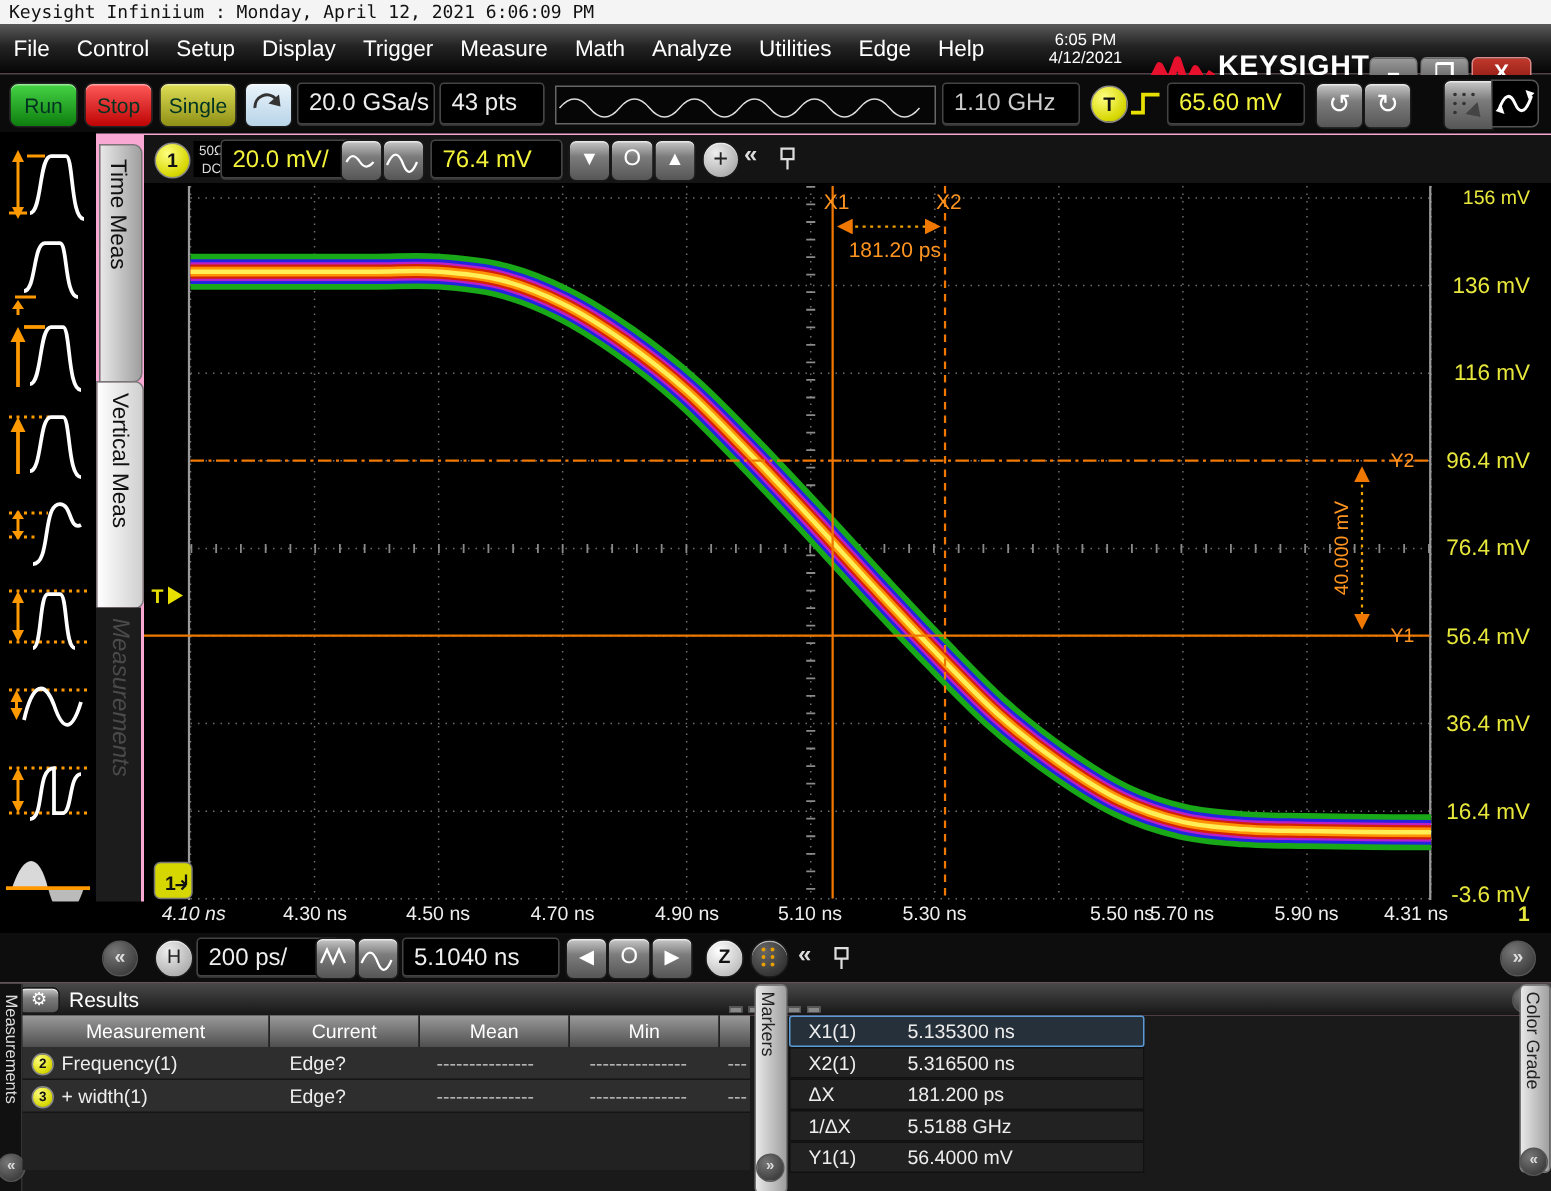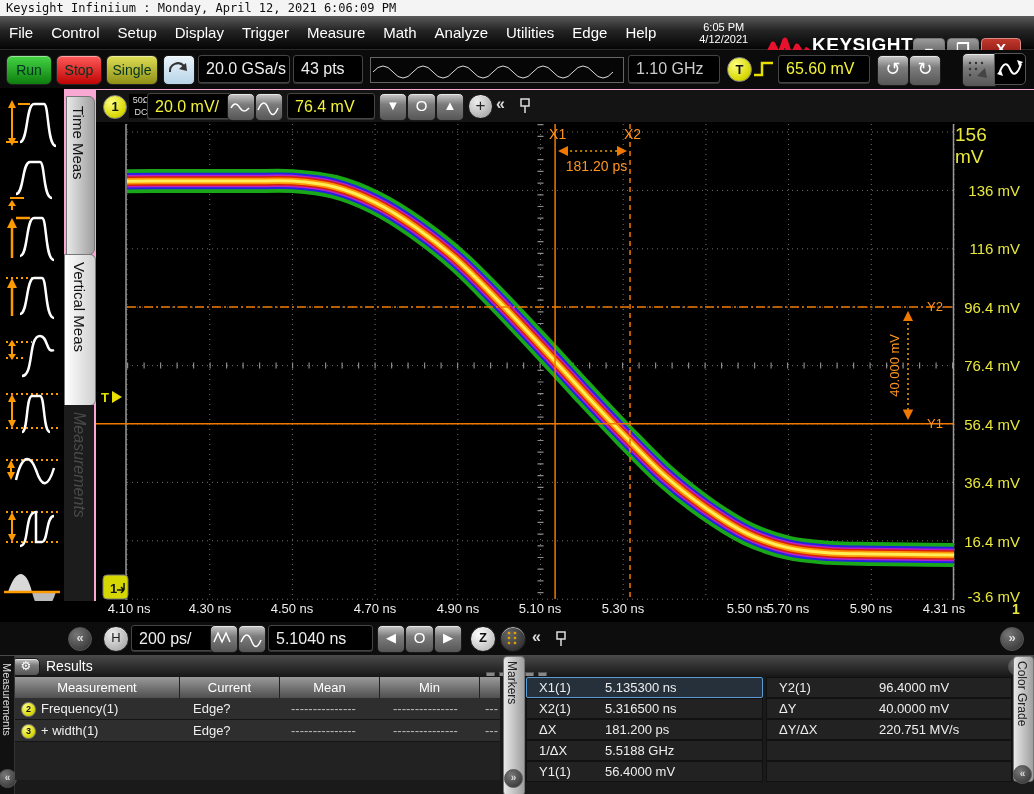--- a/index.html
+++ b/index.html
@@ -318,36 +318,36 @@
     </g>
 
     <g>
       <rect x="103" y="575" width="25" height="24" rx="4" fill="#d6d600" stroke="#777"></rect>
       <text x="110" y="593" fill="#111" font-size="13" font-weight="bold">1</text>
       <path d="M117,590 h7 m0,0 l-3,-3 m3,3 l-3,3 M124,583 v7" stroke="#111" stroke-width="1.5" fill="none"></path>
     </g>
   </svg>
 
   <div class="abs" style="left:0;top:601px;width:1034px;height:21px;background:#000;">
-    <span class="abs" style="left:127px;transform:translateX(-45%);color:#eee;font-size:13px;">4.10 ns</span>
+    <span class="abs" style="left:127px;transform:translateX(-45%);color:#eee;font-size:13px;font-style:italic;">4.10 ns</span>
     <span class="abs" style="left:210px;transform:translateX(-50%);color:#eee;font-size:13px;">4.30 ns</span>
     <span class="abs" style="left:292px;transform:translateX(-50%);color:#eee;font-size:13px;">4.50 ns</span>
     <span class="abs" style="left:375px;transform:translateX(-50%);color:#eee;font-size:13px;">4.70 ns</span>
     <span class="abs" style="left:458px;transform:translateX(-50%);color:#eee;font-size:13px;">4.90 ns</span>
     <span class="abs" style="left:540px;transform:translateX(-50%);color:#eee;font-size:13px;">5.10 ns</span>
     <span class="abs" style="left:623px;transform:translateX(-50%);color:#eee;font-size:13px;">5.30 ns</span>
     <span class="abs" style="left:706px;transform:translateX(-50%);color:#eee;font-size:13px;margin-left:42px;">5.50 ns</span>
     <span class="abs" style="left:788px;transform:translateX(-50%);color:#eee;font-size:13px;">5.70 ns</span>
     <span class="abs" style="left:871px;transform:translateX(-50%);color:#eee;font-size:13px;">5.90 ns</span>
     <span class="abs" style="left:944px;transform:translateX(-50%);color:#eee;font-size:13px;">4.31 ns</span>
     <span class="abs" style="left:1012px;color:#e8e83c;font-size:14px;font-weight:bold;">1</span>
   </div>
 
   <div class="abs" style="left:955px;top:122px;width:79px;height:479px;background:#000;">
-    <span class="abs" style="right:14px;top:2px;color:#e8e83c;font-size:19px;">156 mV</span>
+    <span class="abs" style="right:14px;top:2px;color:#e8e83c;font-size:13px;">156 mV</span>
     <span class="abs" style="right:14px;top:60px;color:#e8e83c;font-size:15px;">136 mV</span>
     <span class="abs" style="right:14px;top:118px;color:#e8e83c;font-size:15px;">116 mV</span>
     <span class="abs" style="right:14px;top:177px;color:#e8e83c;font-size:15px;">96.4 mV</span>
     <span class="abs" style="right:14px;top:235px;color:#e8e83c;font-size:15px;">76.4 mV</span>
     <span class="abs" style="right:14px;top:294px;color:#e8e83c;font-size:15px;">56.4 mV</span>
     <span class="abs" style="right:14px;top:352px;color:#e8e83c;font-size:15px;">36.4 mV</span>
     <span class="abs" style="right:14px;top:411px;color:#e8e83c;font-size:15px;">16.4 mV</span>
     <span class="abs" style="right:14px;top:466px;color:#e8e83c;font-size:15px;">-3.6 mV</span>
   </div>
 
@@ -446,35 +446,19 @@
       <div class="mrow" style="top:63px;">
           <span class="mlabel">1/ΔX</span>
           <span class="mval">5.5188 GHz</span>
         </div>
       <div class="mrow" style="top:84px;">
           <span class="mlabel">Y1(1)</span>
           <span class="mval">56.4000 mV</span>
         </div>
     </div>
 
-    <div class="abs" style="left:766px;top:0;width:246px;height:107px;">
-      <div class="mrow" style="top:0;width:246px;">
-          <span class="mlabel">Y2(1)</span>
-          <span class="mval" style="left:112px">96.4000 mV</span>
-        </div>
-      <div class="mrow" style="top:21px;width:246px;">
-          <span class="mlabel">ΔY</span>
-          <span class="mval" style="left:112px">40.0000 mV</span>
-        </div>
-      <div class="mrow" style="top:42px;width:246px;">
-          <span class="mlabel">ΔY/ΔX</span>
-          <span class="mval" style="left:112px">220.751 MV/s</span>
-        </div>
-      <div class="mrow" style="top:63px;width:246px;"></div>
-      <div class="mrow" style="top:84px;width:246px;"></div>
-    </div>
 
     <div class="abs tab-v" style="left:1013px;top:-21px;width:19px;height:124px;border-radius:4px;"></div>
     <span class="vtext" style="left:1029px;top:-16px;font-size:12px;color:#222;">Color Grade</span>
     <div class="scrollbtn" style="left:1013px;top:88px;width:17px;height:17px;line-height:15px;font-size:10px;"><span>«</span></div>
   </div>
 
 </div>
 
 </body></html>

